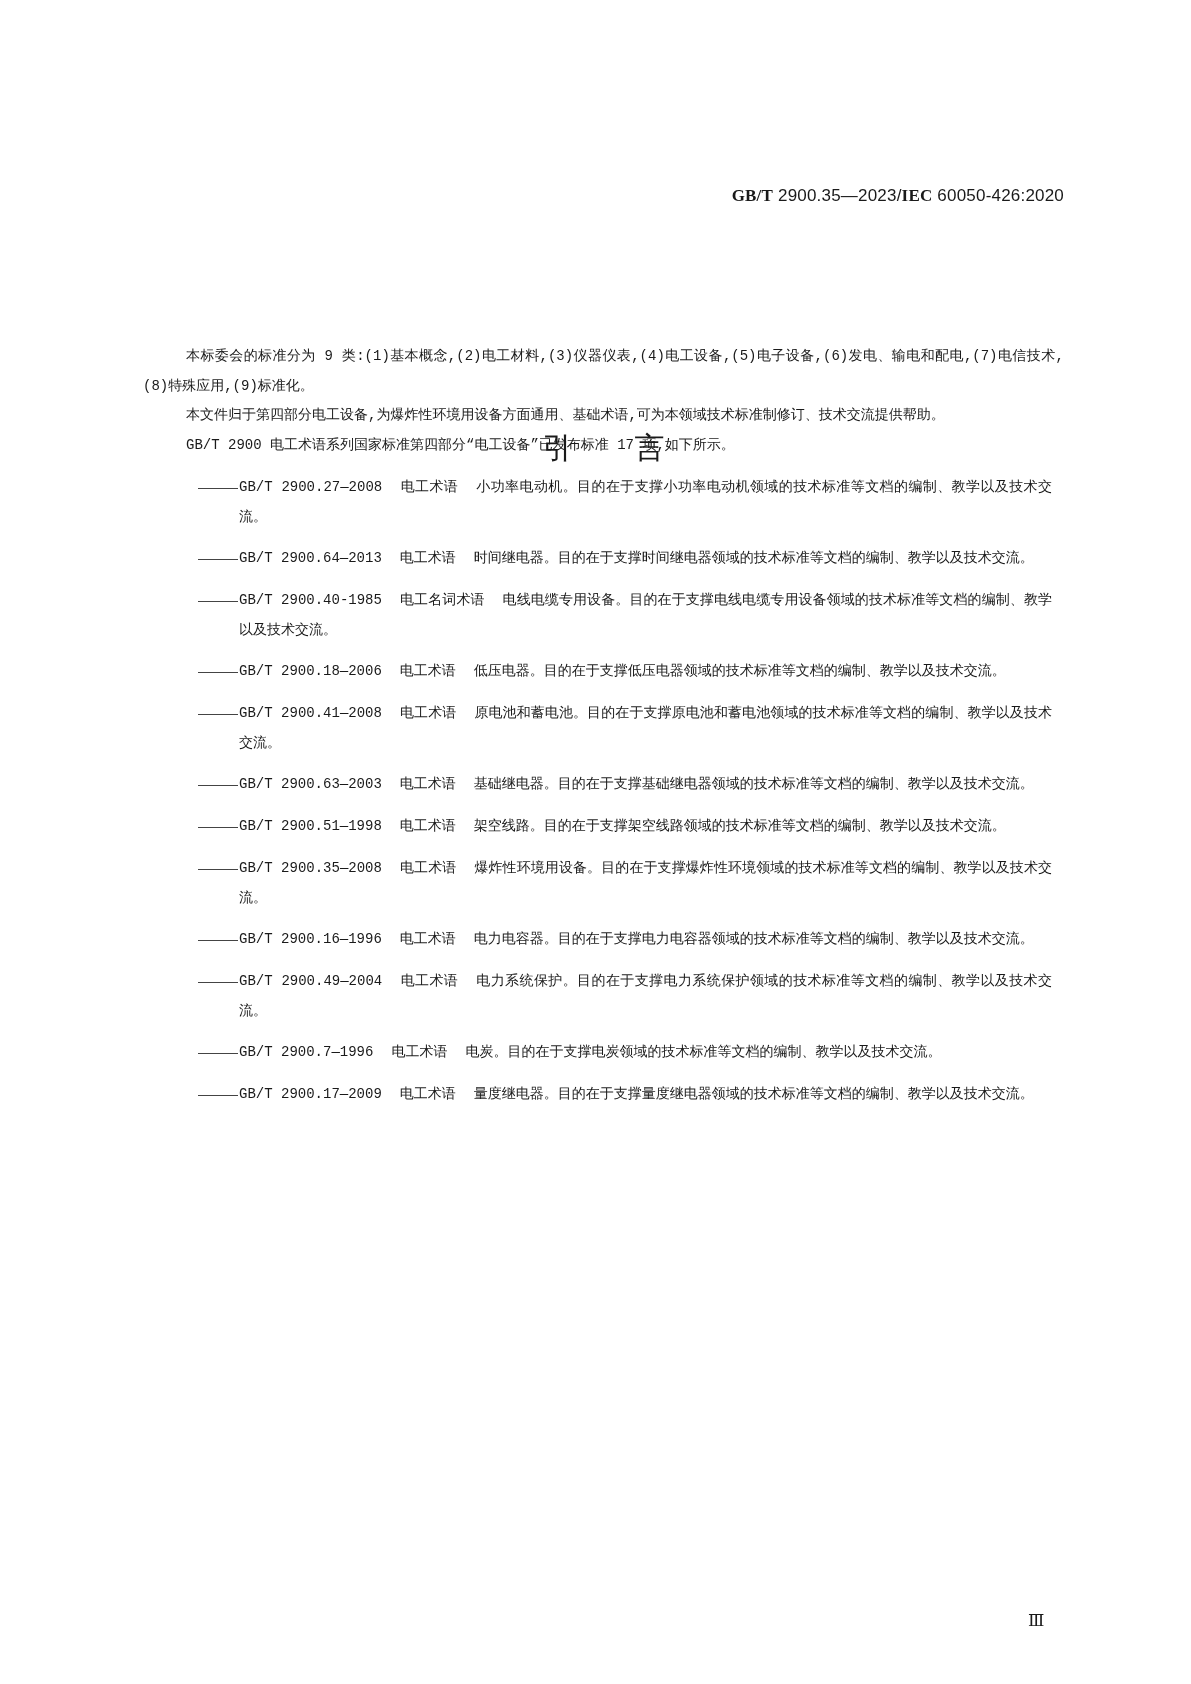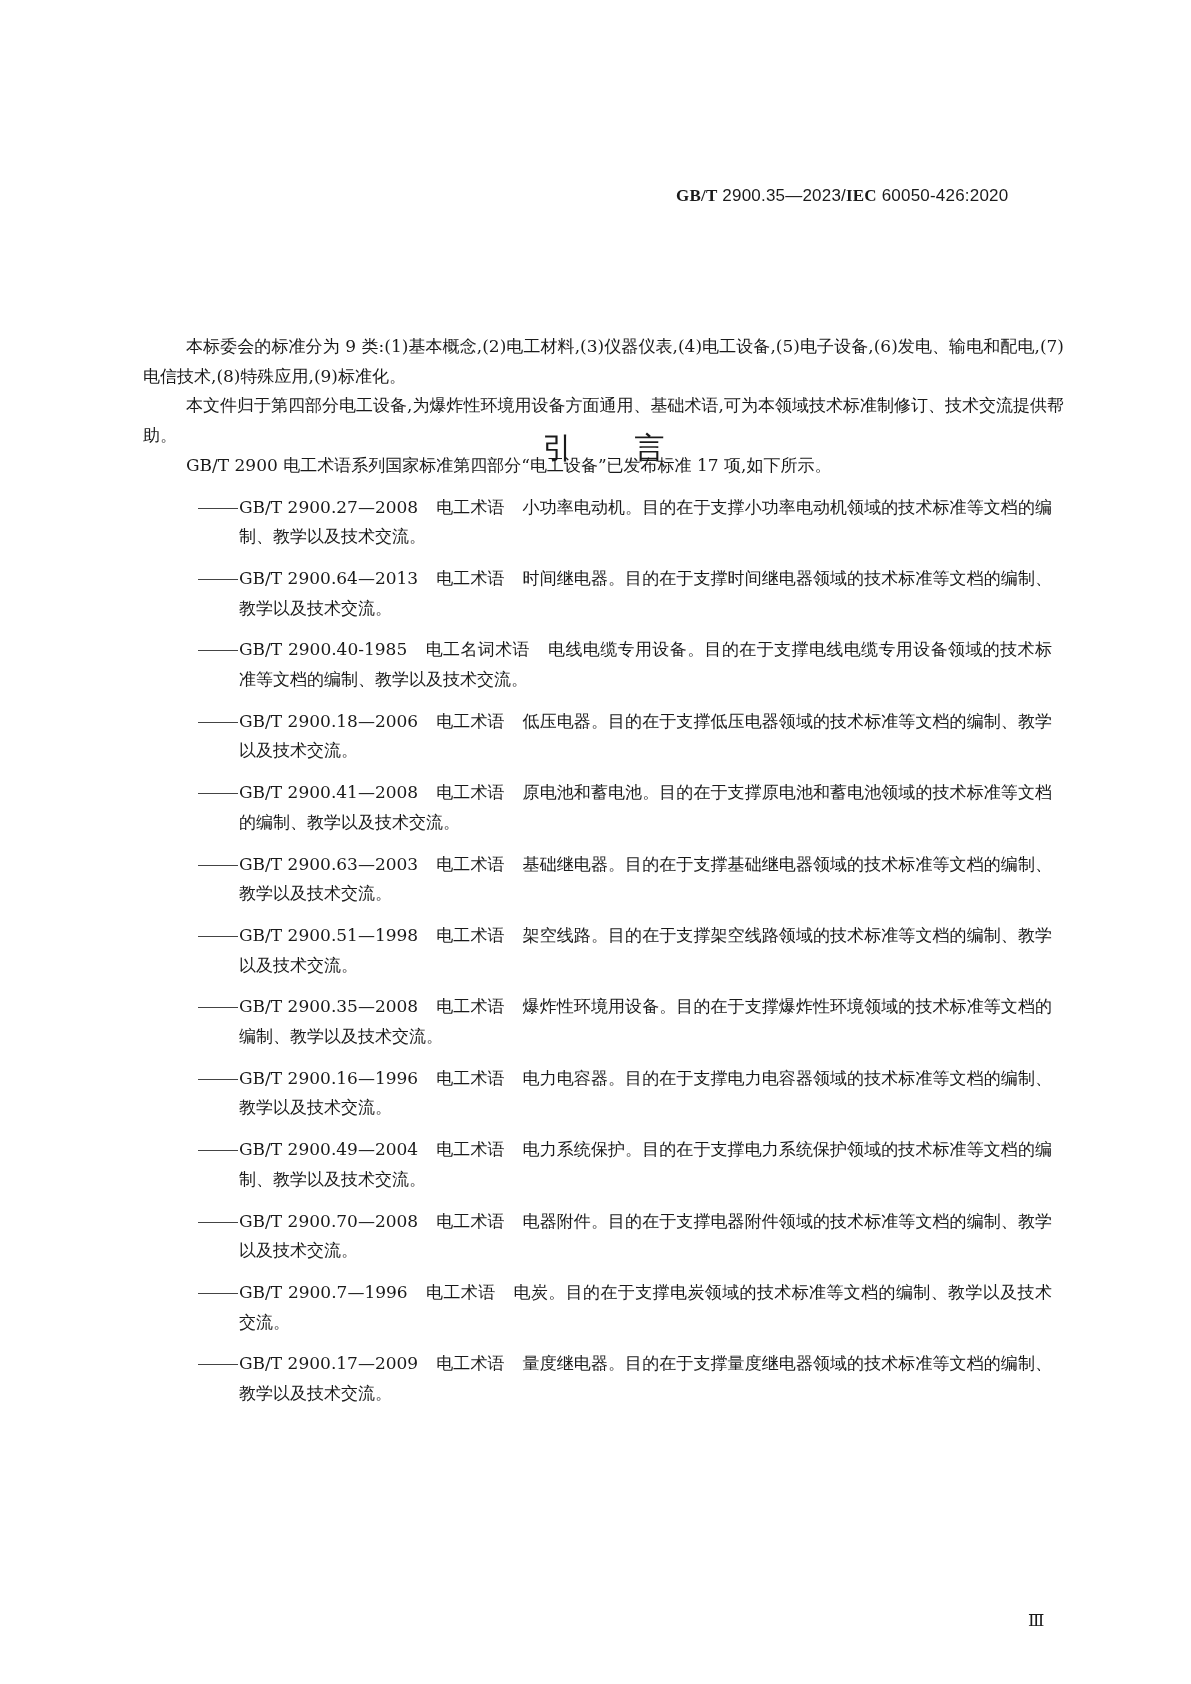--- a/index.html
+++ b/index.html
@@ -1,27 +1,27 @@
 <!DOCTYPE html>
 <html><head>
 <meta charset="utf-8">
 <style>
   html, body { margin: 0; padding: 0; background: #ffffff; }
   body { width: 1191px; height: 1684px; position: relative; overflow: hidden;
          font-family: "DejaVu Serif", "Liberation Serif", serif; color: #1a1a1a; }
-  .header { position: absolute; top: 184px; left: 676px; width: 388px; 
+  .header { position: absolute; top: 184px; left: 676px; width: 388px; text-align: right;
             font-size: 17px; line-height: 24px; white-space: nowrap;
             font-family: "Liberation Sans", "DejaVu Sans", sans-serif; letter-spacing: 0.2px; }
   .header b { font-family: "Liberation Serif", "DejaVu Serif", serif; font-weight: bold; }
   .title { position: absolute; top: 428px; left: 8px; width: 1191px; text-align: center;
            font-size: 30px; line-height: 40px; font-family: "DejaVu Sans", sans-serif; }
   .title span { display: inline-block; }
   .title .gap { width: 62px; }
-  .body { position: absolute; top: 332px; left: 143px; width: 921px;
-          font-size: 17px; line-height: 29.7px; text-align: justify; }
+  .body { position: absolute; top: 342px; left: 143px; width: 921px;
+          font-size: 14px; line-height: 29.7px; text-align: justify; font-family: Liberation Mono, monospace; }
   .para { text-indent: 43px; margin: 0; }
   .item { position: relative; padding-left: 84px; margin: 12px; }
   .item .dash { position: absolute; left: 43px; top: 0; width: 41px; }
   .item .dash::before { content: ""; position: absolute; left: 0; right: 1px; top: 15px;
                         border-top: 1.2px solid #444; }
   .item .code { margin-right: 18px; }
   .item .term-prefix { margin-right: 18px; }
   .pageno { position: absolute; left: 1028px; top: 1610px; font-size: 17px;
             font-family: "DejaVu Serif", serif; }
 </style>
@@ -44,19 +44,18 @@
       <p class="item"><span class="dash"></span><span class="code">GB/T 2900.27—2008</span><span class="term-prefix">电工术语</span><span class="desc">小功率电动机。目的在于支撑小功率电动机领域的技术标准等文档的编制、教学以及技术交流。</span></p>
       <p class="item"><span class="dash"></span><span class="code">GB/T 2900.64—2013</span><span class="term-prefix">电工术语</span><span class="desc">时间继电器。目的在于支撑时间继电器领域的技术标准等文档的编制、教学以及技术交流。</span></p>
       <p class="item"><span class="dash"></span><span class="code">GB/T 2900.40-1985</span><span class="term-prefix">电工名词术语</span><span class="desc">电线电缆专用设备。目的在于支撑电线电缆专用设备领域的技术标准等文档的编制、教学以及技术交流。</span></p>
       <p class="item"><span class="dash"></span><span class="code">GB/T 2900.18—2006</span><span class="term-prefix">电工术语</span><span class="desc">低压电器。目的在于支撑低压电器领域的技术标准等文档的编制、教学以及技术交流。</span></p>
       <p class="item"><span class="dash"></span><span class="code">GB/T 2900.41—2008</span><span class="term-prefix">电工术语</span><span class="desc">原电池和蓄电池。目的在于支撑原电池和蓄电池领域的技术标准等文档的编制、教学以及技术交流。</span></p>
       <p class="item"><span class="dash"></span><span class="code">GB/T 2900.63—2003</span><span class="term-prefix">电工术语</span><span class="desc">基础继电器。目的在于支撑基础继电器领域的技术标准等文档的编制、教学以及技术交流。</span></p>
       <p class="item"><span class="dash"></span><span class="code">GB/T 2900.51—1998</span><span class="term-prefix">电工术语</span><span class="desc">架空线路。目的在于支撑架空线路领域的技术标准等文档的编制、教学以及技术交流。</span></p>
       <p class="item"><span class="dash"></span><span class="code">GB/T 2900.35—2008</span><span class="term-prefix">电工术语</span><span class="desc">爆炸性环境用设备。目的在于支撑爆炸性环境领域的技术标准等文档的编制、教学以及技术交流。</span></p>
       <p class="item"><span class="dash"></span><span class="code">GB/T 2900.16—1996</span><span class="term-prefix">电工术语</span><span class="desc">电力电容器。目的在于支撑电力电容器领域的技术标准等文档的编制、教学以及技术交流。</span></p>
       <p class="item"><span class="dash"></span><span class="code">GB/T 2900.49—2004</span><span class="term-prefix">电工术语</span><span class="desc">电力系统保护。目的在于支撑电力系统保护领域的技术标准等文档的编制、教学以及技术交流。</span></p>
-      <p class="item"><span class="dash"></span><span class="code">GB/T 2900.70—2008</span><span class="term-prefix">电工术语</span><span class="desc">电器附件。目的在于支撑电器附件领域的技术标准等文档的编制、教学以及技术交流。</span></p>
       <p class="item"><span class="dash"></span><span class="code">GB/T 2900.7—1996</span><span class="term-prefix">电工术语</span><span class="desc">电炭。目的在于支撑电炭领域的技术标准等文档的编制、教学以及技术交流。</span></p>
       <p class="item"><span class="dash"></span><span class="code">GB/T 2900.17—2009</span><span class="term-prefix">电工术语</span><span class="desc">量度继电器。目的在于支撑量度继电器领域的技术标准等文档的编制、教学以及技术交流。</span></p>
     </div>
 </div>
 
 <div class="pageno">Ⅲ</div>
 
 </body></html>

